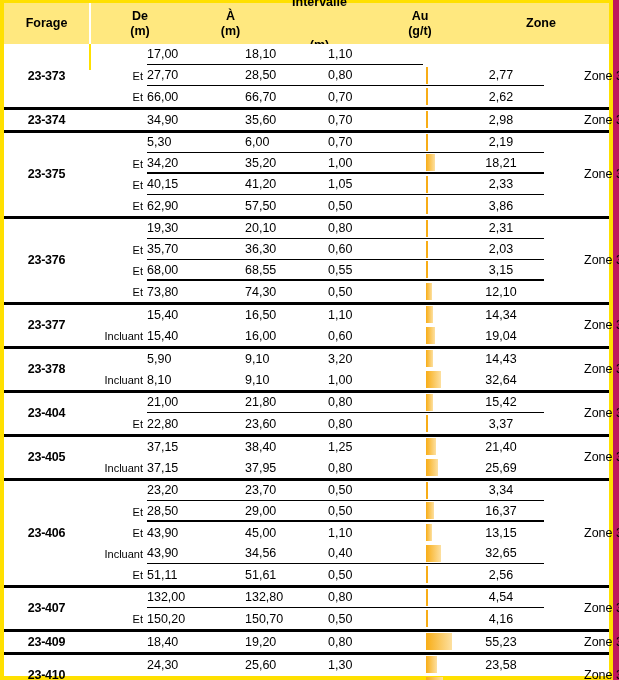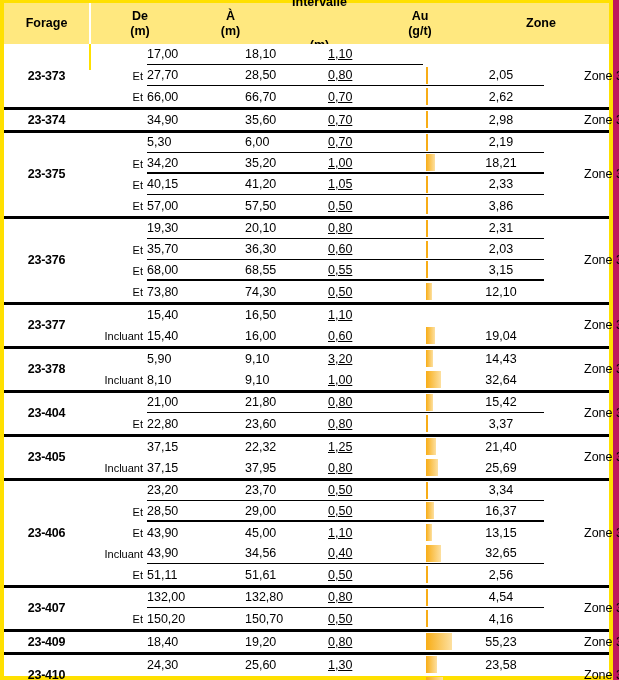--- a/index.html
+++ b/index.html
@@ -98,21 +98,21 @@
 
   .c-incl{
     width:58px;flex:0 0 58px;
     text-align:right;font-size:11px;color:#000;
     padding-right:4px;box-sizing:border-box;
     overflow:hidden;white-space:nowrap;
     direction:rtl;
   }
   .c-de{width:98px;flex:0 0 98px;text-align:right;}
   .c-a{width:83px;flex:0 0 83px;text-align:center;}
-  .c-int{width:95px;flex:0 0 95px;text-align:center;text-decoration:underline;}
+  .c-int{width:95px;flex:0 0 95px;text-align:center;}
   .c-au{
     width:121px;flex:0 0 121px;
     display:flex;align-items:center;
     box-sizing:border-box;
   }
   .barwrap{
     width:45px;flex:0 0 45px;
     height:17px;display:flex;align-items:center;
     padding-left:3px;box-sizing:border-box;
   }
@@ -178,21 +178,21 @@
           </div>
           <div class="row sep-thin">
             <div class="c-incl">Et</div>
             <div class="c-de ruled">27,70</div>
             <div class="c-a ruled">28,50</div>
             <div class="c-int ruled">0,80</div>
             <div class="c-au ruled">
               <div class="barwrap">
                 <div class="bar thin" style="width: 2px;"></div>
               </div>
-              <div class="auval">2,05</div>
+              <div class="auval">2,77</div>
             </div>
           </div>
           <div class="row">
             <div class="c-incl">Et</div>
             <div class="c-de ruled">66,00</div>
             <div class="c-a ruled">66,70</div>
             <div class="c-int ruled">0,70</div>
             <div class="c-au ruled">
               <div class="barwrap">
                 <div class="bar thin" style="width: 2px;"></div>
@@ -255,21 +255,21 @@
             <div class="c-int ruled">1,05</div>
             <div class="c-au ruled">
               <div class="barwrap">
                 <div class="bar thin" style="width: 2px;"></div>
               </div>
               <div class="auval">2,33</div>
             </div>
           </div>
           <div class="row">
             <div class="c-incl">Et</div>
-            <div class="c-de ruled">57,00</div>
+            <div class="c-de ruled">62,90</div>
             <div class="c-a ruled">57,50</div>
             <div class="c-int ruled">0,50</div>
             <div class="c-au ruled">
               <div class="barwrap">
                 <div class="bar thin" style="width: 2px;"></div>
               </div>
               <div class="auval">3,86</div>
             </div>
           </div>
         </div>
@@ -330,20 +330,26 @@
         <div class="cell-zone">Zone 3</div>
       </div>
       <div class="group">
         <div class="cell-forage">23-377</div>
         <div class="rows">
           <div class="row">
             <div class="c-incl"></div>
             <div class="c-de ruled">15,40</div>
             <div class="c-a ruled">16,50</div>
             <div class="c-int ruled">1,10</div>
+            <div class="c-au ruled">
+              <div class="barwrap">
+                <div class="bar" style="width: 7px;"></div>
+              </div>
+              <div class="auval">14,34</div>
+            </div>
           </div>
           <div class="row">
             <div class="c-incl">Incluant</div>
             <div class="c-de ruled">15,40</div>
             <div class="c-a ruled">16,00</div>
             <div class="c-int ruled">0,60</div>
             <div class="c-au ruled">
               <div class="barwrap">
                 <div class="bar" style="width: 9px;"></div>
               </div>
@@ -412,21 +418,21 @@
           </div>
         </div>
         <div class="cell-zone">Zone 3</div>
       </div>
       <div class="group">
         <div class="cell-forage">23-405</div>
         <div class="rows">
           <div class="row">
             <div class="c-incl"></div>
             <div class="c-de ruled">37,15</div>
-            <div class="c-a ruled">22,32</div>
+            <div class="c-a ruled">38,40</div>
             <div class="c-int ruled">1,25</div>
             <div class="c-au ruled">
               <div class="barwrap">
                 <div class="bar" style="width: 10px;"></div>
               </div>
               <div class="auval">21,40</div>
             </div>
           </div>
           <div class="row">
             <div class="c-incl">Incluant</div>

